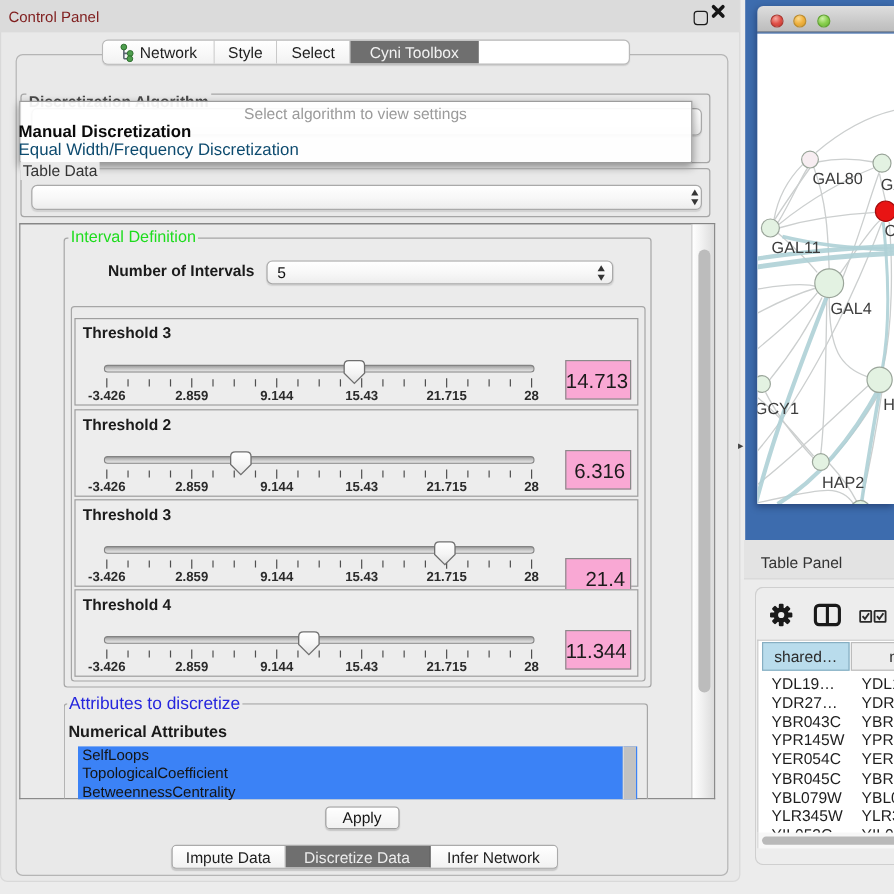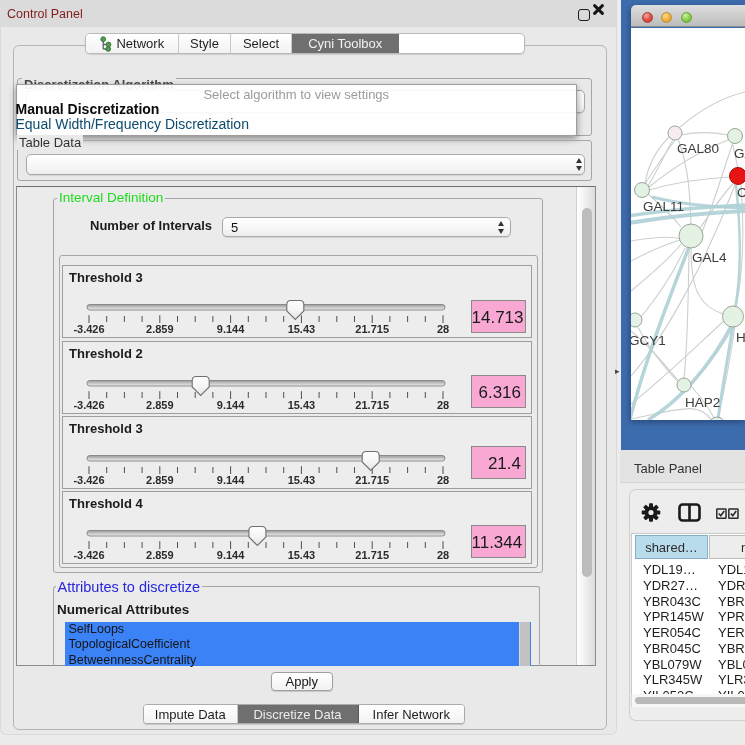--- a/index.html
+++ b/index.html
@@ -409,21 +409,21 @@
     <line x1="363.3" y1="51.0" x2="363.3" y2="57.0" stroke="#4f4f4f" stroke-width="1"></line>
     <line x1="381.0" y1="50.2" x2="381.0" y2="58.0" stroke="#4f4f4f" stroke-width="1"></line>
     <text x="27.0" y="68" font-size="11" font-weight="bold" fill="#2b2b2b" text-anchor="middle" font-family="Liberation Sans, sans-serif">-3.426</text>
     <text x="97.8" y="68" font-size="11" font-weight="bold" fill="#2b2b2b" text-anchor="middle" font-family="Liberation Sans, sans-serif">2.859</text>
     <text x="168.6" y="68" font-size="11" font-weight="bold" fill="#2b2b2b" text-anchor="middle" font-family="Liberation Sans, sans-serif">9.144</text>
     <text x="239.4" y="68" font-size="11" font-weight="bold" fill="#2b2b2b" text-anchor="middle" font-family="Liberation Sans, sans-serif">15.43</text>
     <text x="310.2" y="68" font-size="11" font-weight="bold" fill="#2b2b2b" text-anchor="middle" font-family="Liberation Sans, sans-serif">21.715</text>
     <text x="381.0" y="68" font-size="11" font-weight="bold" fill="#2b2b2b" text-anchor="middle" font-family="Liberation Sans, sans-serif">28</text>
     <path d="M 300.2 46 L 300.2 39.5 Q 300.2 35.5 304.2 35.5 L 313.2 35.5 Q 317.2 35.5 317.2 39.5 L 317.2 46 L 308.7 54.5 Z" fill="url(#th416)" stroke="#6f6f6f" stroke-width="1.1"></path>
   </svg>
-<div class="vbox" style="top:446px">21.4</div>
+<div class="vbox" style="top:465px">21.4</div>
 <div class="trow" style="top:490.5px">
     <div class="trowlab">Threshold 4</div>
   </div>
 <svg style="position:absolute;left:62.0px;top:490.5px" width="470" height="73" viewBox="0 0 470 73">
     <defs>
       <linearGradient id="tg490" x1="0" y1="0" x2="0" y2="1">
         <stop offset="0" stop-color="#989898"></stop>
         <stop offset="0.5" stop-color="#c6c6c6"></stop>
         <stop offset="1" stop-color="#ededed"></stop>
       </linearGradient>

